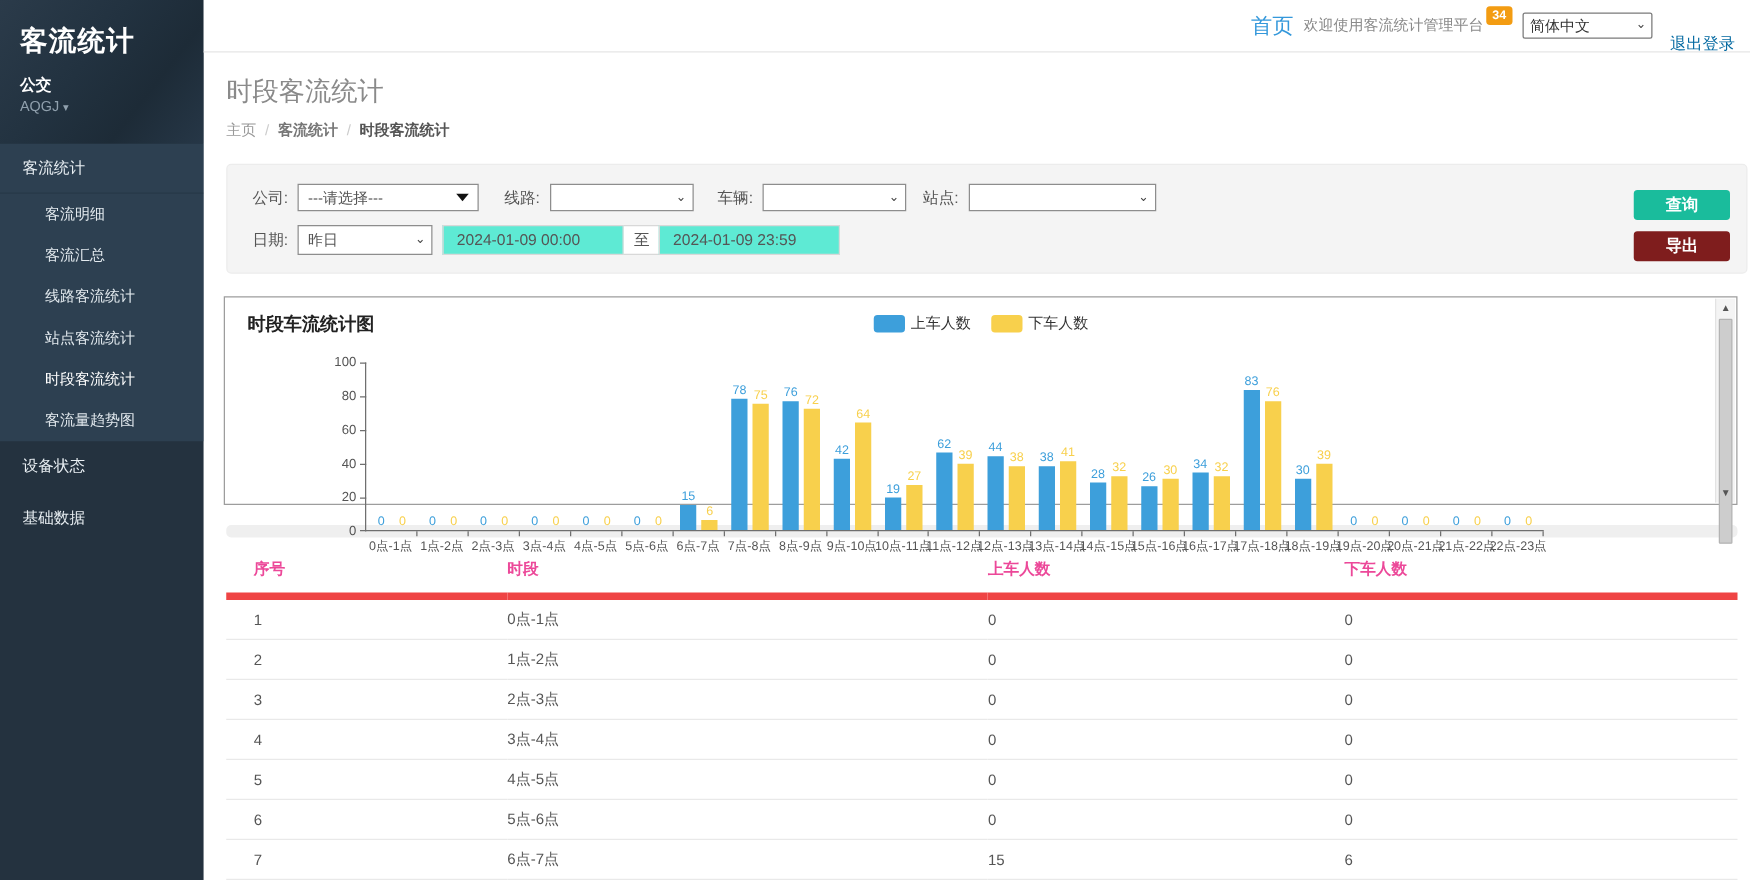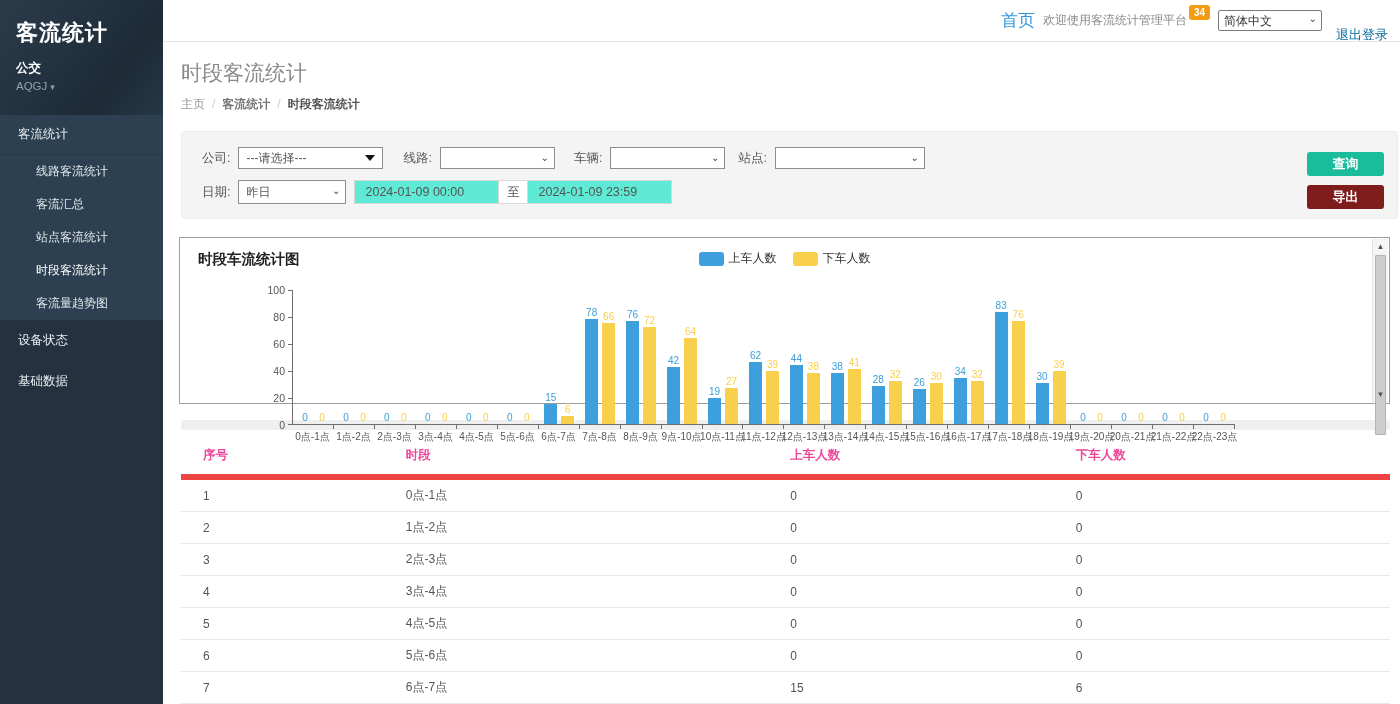--- a/index.html
+++ b/index.html
@@ -126,22 +126,23 @@
     <div class="brand-block">
       <div class="brand-title">客流统计</div>
       <div class="brand-org">公交</div>
       <div class="brand-code">
         <span>AQGJ</span><span class="caret">▾</span>
       </div>
     </div>
     <nav class="menu">
         <div class="menu-section expanded">
           <div class="menu-head">客流统计</div>
+          <div class="menu-sub">客流明细</div>
+          <div class="menu-sub">客流汇总</div>
           <div class="menu-sub">线路客流统计</div>
-          <div class="menu-sub">客流汇总</div>
           <div class="menu-sub">站点客流统计</div>
           <div class="menu-sub active">时段客流统计</div>
           <div class="menu-sub">客流量趋势图</div>
         </div>
         <div class="menu-section plain">
           <div class="menu-head">设备状态</div>
         </div>
         <div class="menu-section plain">
           <div class="menu-head">基础数据</div>
         </div>
@@ -291,21 +292,21 @@
                   <span class="bar-val" style="color: rgb(248, 208, 76);">6</span>
                   <div class="bar" style="height: 8px; background: rgb(248, 208, 76);"></div>
                 </div>
               </div>
               <div class="cat">
                 <div class="bar-col">
                   <span class="bar-val" style="color: rgb(61, 159, 219);">78</span>
                   <div class="bar" style="height: 105px; background: rgb(61, 159, 219);"></div>
                 </div>
                 <div class="bar-col">
-                  <span class="bar-val" style="color: rgb(248, 208, 76);">66</span>
+                  <span class="bar-val" style="color: rgb(248, 208, 76);">75</span>
                   <div class="bar" style="height: 101px; background: rgb(248, 208, 76);"></div>
                 </div>
               </div>
               <div class="cat">
                 <div class="bar-col">
                   <span class="bar-val" style="color: rgb(61, 159, 219);">76</span>
                   <div class="bar" style="height: 103px; background: rgb(61, 159, 219);"></div>
                 </div>
                 <div class="bar-col">
                   <span class="bar-val" style="color: rgb(248, 208, 76);">72</span>

